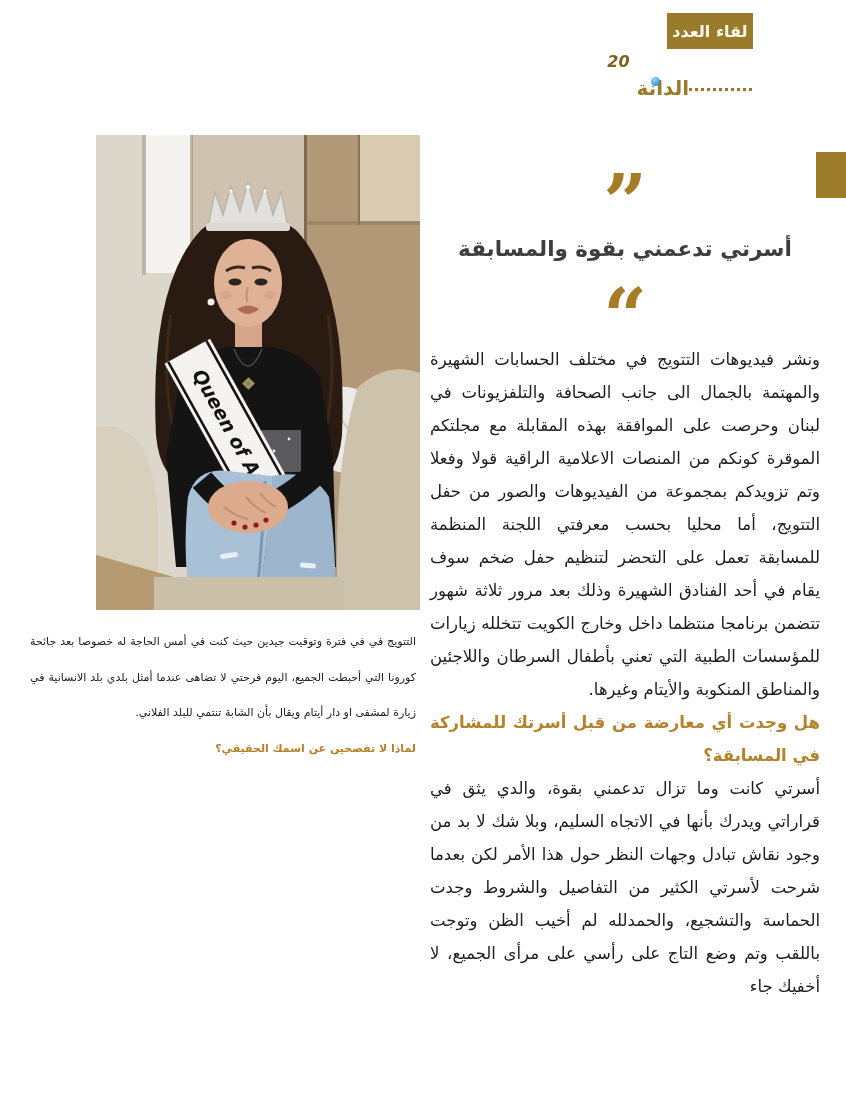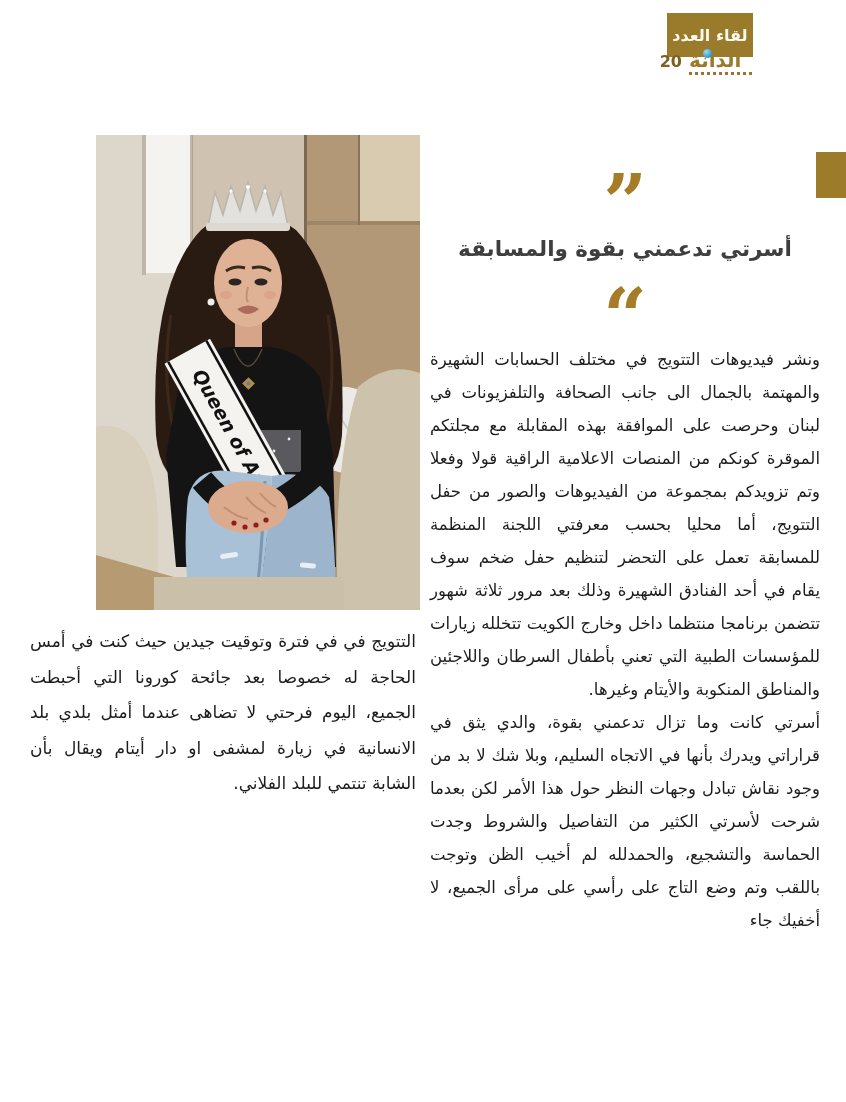--- a/index.html
+++ b/index.html
@@ -1,25 +1,25 @@
 <!DOCTYPE html>
 <html lang="ar"><head>
 <meta charset="utf-8">
 <style>
   * { margin:0; padding:0; box-sizing:border-box; }
   body { background:#ffffff; font-family:"DejaVu Sans", sans-serif; }
   .page { position:relative; width:846px; height:1102px; background:#ffffff; overflow:hidden; margin:0 auto; }
 
   
-  .badge { position:absolute; top:13px; right:93px; width:86px; height:44px; background:#9a7b2c;
+  .badge { position:absolute; top:13px; right:93px; width:86px; height:36px; background:#9a7b2c;
            color:#fcf8ee; display:flex; align-items:center; justify-content:center;
            font-size:16px; font-weight:bold; letter-spacing:.5px; }
   .logo-row { position:absolute; top:50px; right:93px; display:flex; align-items:flex-start; gap:7px; }
-  .issue-num { color:#7d611f; font-weight:bold; font-size:16px; margin-top:2px; }
-  .wordmark-wrap { display:flex; flex-direction:column; align-items:flex-start; }
+  .issue-num { color:#7d611f; font-weight:bold; font-size:16px; margin-top:2px;font-style:italic; }
+  .wordmark-wrap { display:flex; flex-direction:row; align-items:center;margin-top:28px; }
   .wordmark { position:relative; color:#9a7b2c; font-weight:bold; font-size:20px; line-height:20px; }
   .logo-dot { position:absolute; top:-1px; left:14px; width:9px; height:9px; border-radius:50%;
               background:radial-gradient(circle at 35% 30%, #9fd8f2, #3da3d8 60%, #1c6fa0); }
   .logo-tagline { margin-top:2px; width:64px; height:3px;
                   background:repeating-linear-gradient(90deg,#a2702d 0 3px, transparent 3px 6px); }
 
   
   .side-tab { position:absolute; top:152px; right:0; width:30px; height:46px; background:#9c7b2a; }
 
   
@@ -31,21 +31,21 @@
                 font-size:76px; font-weight:bold; height:54px; line-height:74px; direction:ltr; }
   .quote-mark.bottom { line-height:96px; height:58px; }
   .quote-text { text-align:center; font-size:21.5px; font-weight:bold; color:#3e3e3e;
                 line-height:41px; margin-top:8px; }
   .flow { margin-top:16px; font-size:16.5px; line-height:33px; text-align:justify; color:#1c1c1c; }
   .flow p { margin:0; }
   .question { color:#b3822b; font-weight:bold; }
 
   
   .col-left { position:absolute; top:624px; left:30px; width:386px; direction:rtl;
-              font-size:17px; line-height:35.5px; text-align:justify; color:#1c1c1c; }
+              font-size:11px; line-height:35.5px; text-align:justify; color:#1c1c1c; }
   .col-left p { margin:0; }
 </style>
 </head>
 <body>
 
 <div class="page">
 
   <div class="badge">
     <span>لقاء العدد</span>
   </div>
@@ -148,21 +148,23 @@
   </svg>
 
   <div class="col-right">
     <div class="quote-mark">”</div>
     <div class="quote-text">
       <div>أسرتي تدعمني بقوة والمسابقة</div>
     </div>
     <div class="quote-mark bottom">“</div>
     <div class="flow">
       <p>ونشر فيديوهات التتويج في مختلف الحسابات الشهيرة والمهتمة بالجمال الى جانب الصحافة والتلفزيونات في لبنان وحرصت على الموافقة بهذه المقابلة مع مجلتكم الموقرة كونكم من المنصات الاعلامية الراقية قولا وفعلا وتم تزويدكم بمجموعة من الفيديوهات والصور من حفل التتويج، أما محليا بحسب معرفتي اللجنة المنظمة للمسابقة تعمل على التحضر لتنظيم حفل ضخم سوف يقام في أحد الفنادق الشهيرة وذلك بعد مرور ثلاثة شهور تتضمن برنامجا منتظما داخل وخارج الكويت تتخلله زيارات للمؤسسات الطبية التي تعني بأطفال السرطان واللاجئين والمناطق المنكوبة والأيتام وغيرها.</p>
+      <p class="question">هل وجدت أي معارضة من قبل أسرتك للمشاركة في المسابقة؟</p>
       <p>أسرتي كانت وما تزال تدعمني بقوة، والدي يثق في قراراتي ويدرك بأنها في الاتجاه السليم، وبلا شك لا بد من وجود نقاش تبادل وجهات النظر حول هذا الأمر لكن بعدما شرحت لأسرتي الكثير من التفاصيل والشروط وجدت الحماسة والتشجيع، والحمدلله لم أخيب الظن وتوجت باللقب وتم وضع التاج على رأسي على مرأى الجميع، لا أخفيك جاء</p>
     </div>
   </div>
 
   <div class="col-left">
     <p>التتويج في في فترة وتوقيت جيدين حيث كنت في أمس الحاجة له خصوصا بعد جائحة كورونا التي أحبطت الجميع، اليوم فرحتي لا تضاهى عندما أمثل بلدي بلد الانسانية في زيارة لمشفى او دار أيتام ويقال بأن الشابة تنتمي للبلد الفلاني.</p>
+    <p class="question">لماذا لا تفصحين عن اسمك الحقيقي؟</p>
   </div>
 
 </div>
 
 </body></html>

